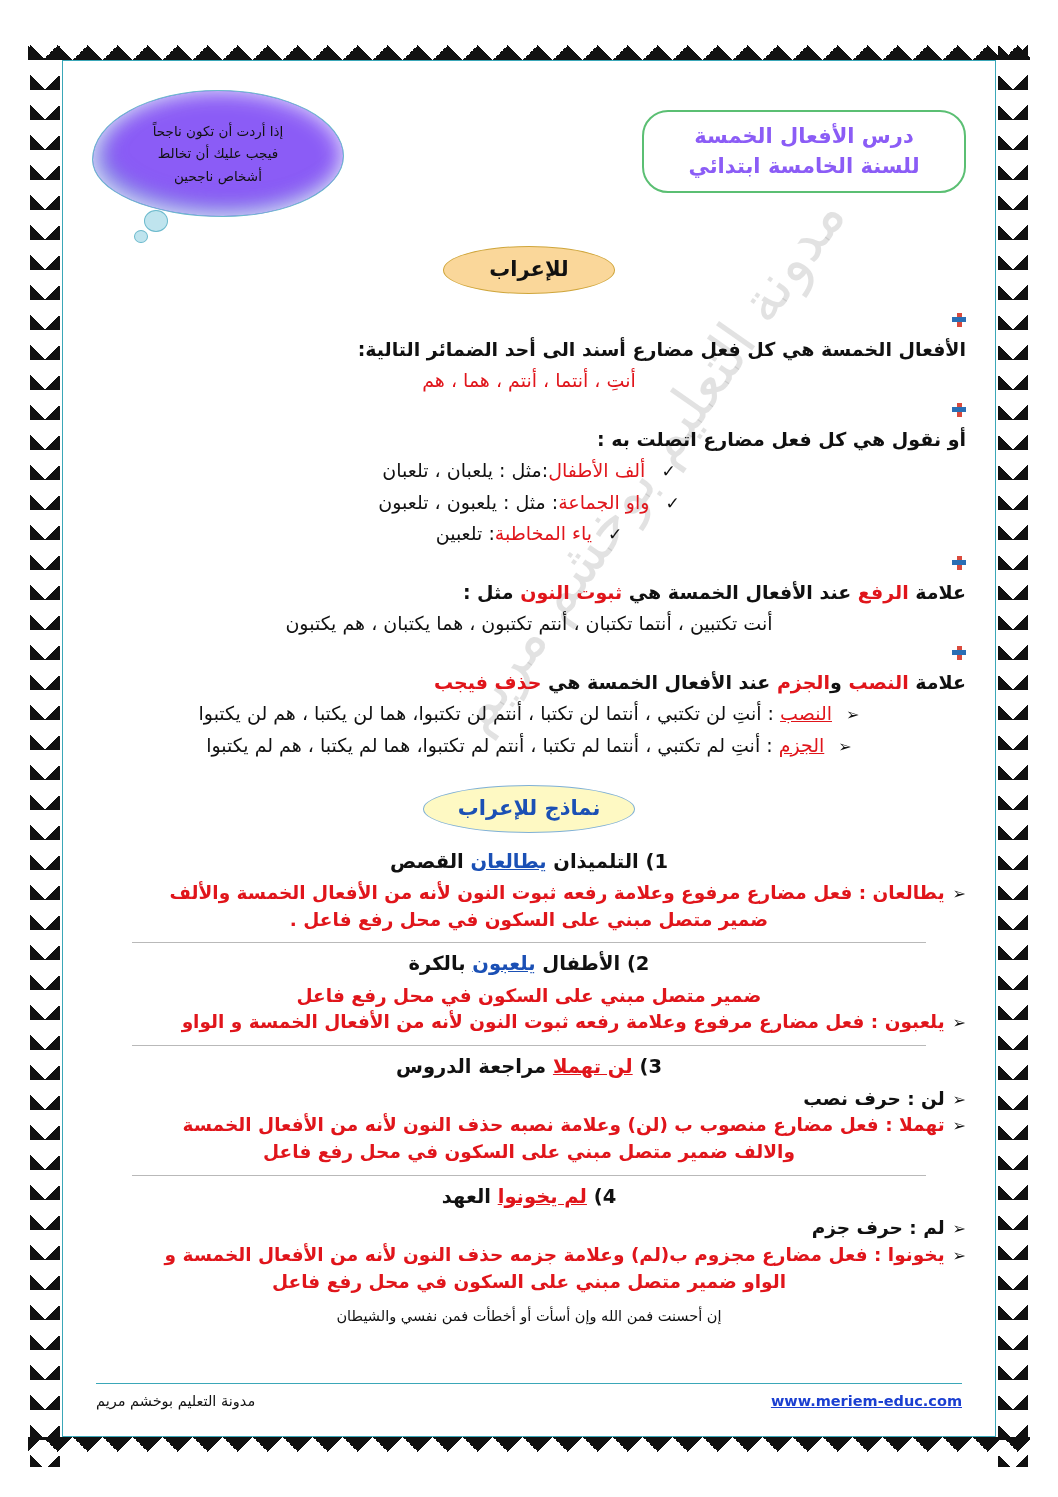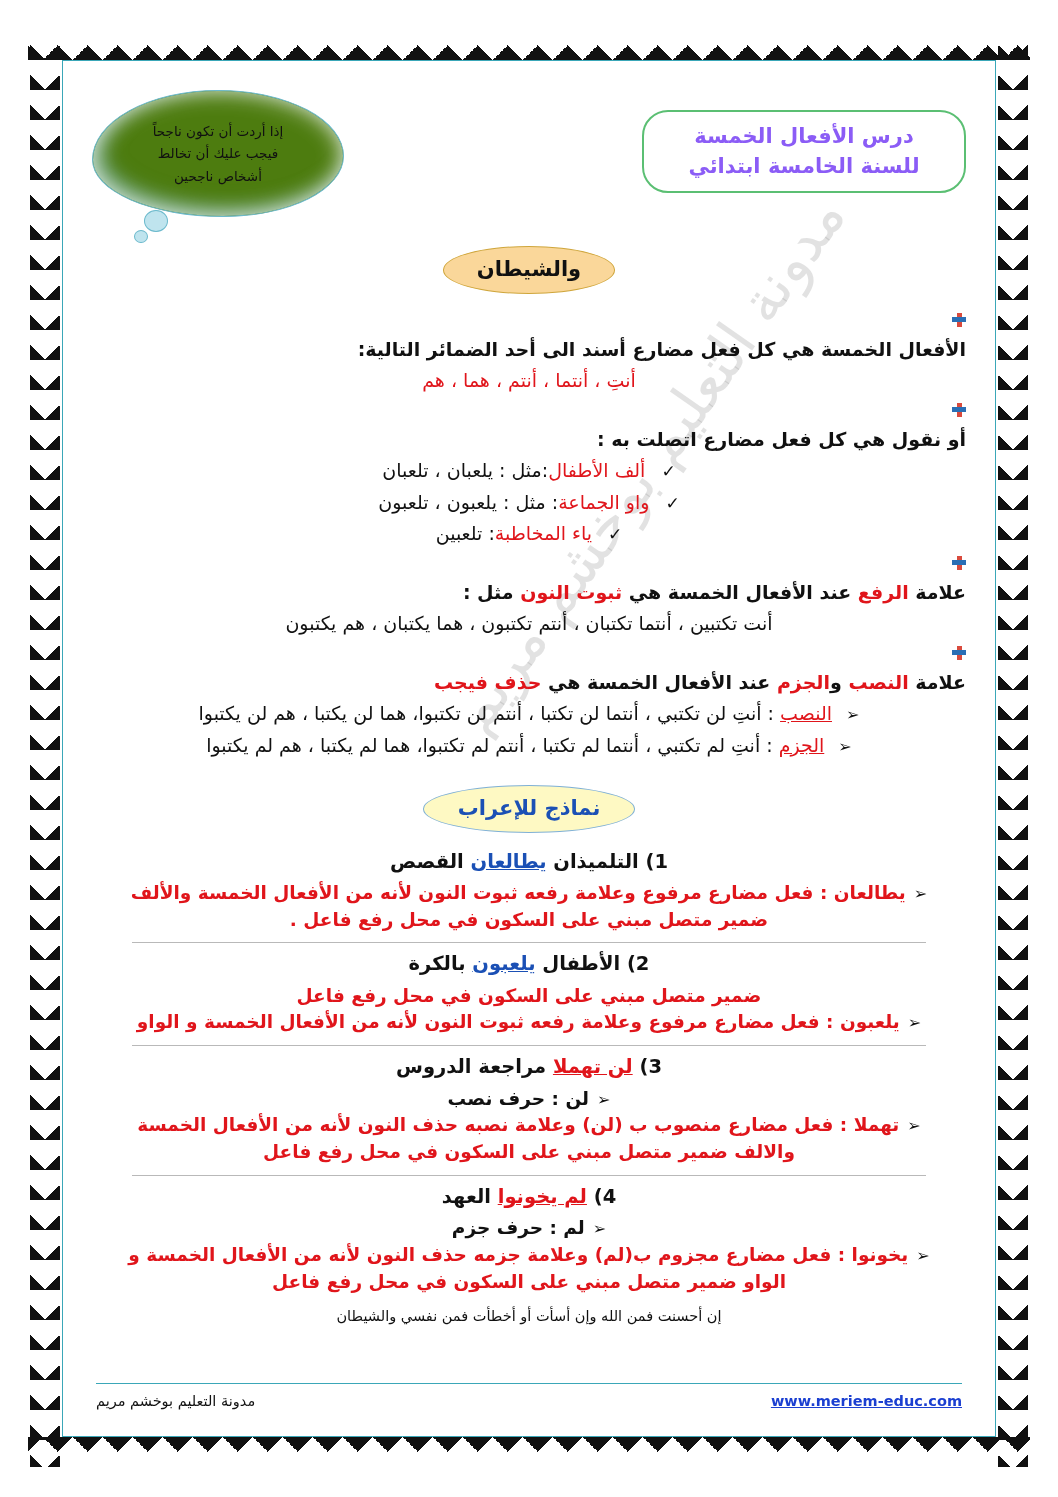--- a/index.html
+++ b/index.html
@@ -71,21 +71,21 @@
   }
   .thought {
     position: relative;
     width: 265px;
     height: 145px;
   }
   .cloud {
     position: absolute;
     left: 0; top: 8px;
     width: 250px; height: 125px;
-    background: #4d7c0f;
+    background: #8b5cf6;
     border: 1px solid #6bb9cc;
     border-radius: 50% 50% 48% 52% / 55% 52% 48% 45%;
     box-shadow: inset 0 0 22px rgba(255,255,255,.85),
                 inset 10px -8px 20px rgba(120,190,210,.5);
     display: flex;
     align-items: center;
     justify-content: center;
   }
   .cloud-text {
     font-size: 13.5px;
@@ -197,21 +197,21 @@
     text-align: center;
     font-size: 18.5px;
     line-height: 1.45;
   }
   .ex-body .arrow::before { color: #111; }
   .rule {
     border: none;
     border-top: 1px solid #b9b9b9;
     margin: 9px 40px 4px 40px;
   }
-  .ex-line { display: block; }
+  .ex-line { display: block; text-align: right; }
   .ex-line.ind { text-align: center; }
 
   .dua {
     text-align: center;
     font-size: 14.5px;
     color: #111;
     margin-top: 10px;
   }
 
   
@@ -271,21 +271,21 @@
         <div class="bub1"></div>
         <div class="bub2"></div>
       </div>
 
       <div class="title-box">
         <div>درس الأفعال الخمسة</div>
         <div>للسنة الخامسة ابتدائي</div>
       </div>
     </div>
 
-    <div class="pill">والشيطان</div>
+    <div class="pill">للإعراب</div>
 
     <div class="b-main line">
       <span class="mark mark-plus"></span>
       <span class="b-text">الأفعال الخمسة هي كل فعل مضارع أسند الى أحد الضمائر التالية:</span>
     </div>
     <div class="sub red">أنتِ ، أنتما ، أنتم ، هما ، هم</div>
 
     <div class="b-main line">
       <span class="mark mark-plus"></span>
       <span class="b-text center">أو نقول هي كل فعل مضارع اتصلت به :</span>

